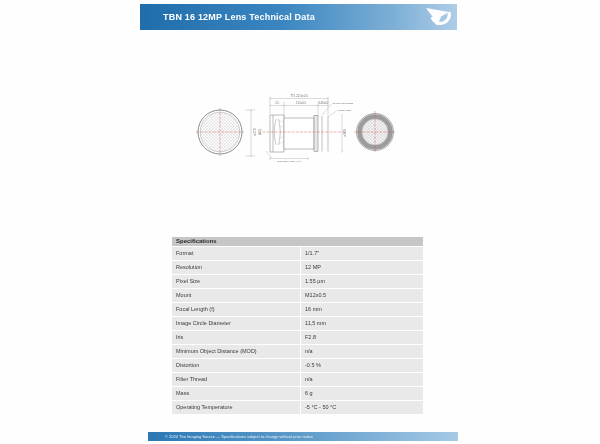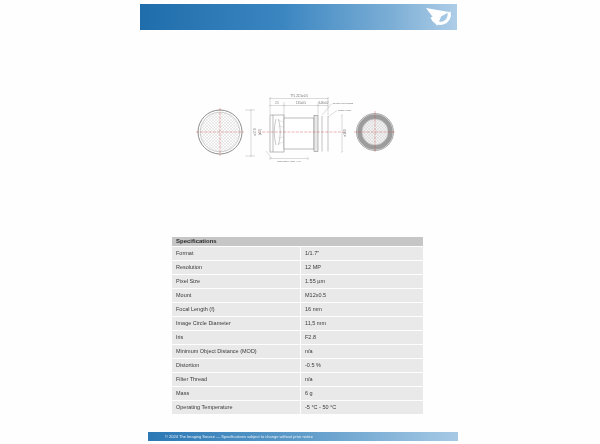--- a/index.html
+++ b/index.html
@@ -32,20 +32,21 @@
     background:linear-gradient(90deg,#2b78b5 0%,#5f9cca 50%,#a6c9e5 100%);}
   .footer-text{position:absolute;left:17px;top:0;line-height:9px;color:#e8f1f8;
     font-size:4px;white-space:nowrap;}
 </style>
 </head>
 <body>
 
 <div class="page">
 
   <div class="header-bar">
+    <span class="header-title">TBN 16 12MP Lens Technical Data</span>
     <svg class="logo" width="34" height="24" viewBox="0 0 34 24">
       <path d="M29,7 A8.5,8.5 0 1 1 12,12" fill="none" stroke="#ffffff" stroke-width="3.2"></path>
       <path d="M6,3 L29,7 L15,15 Z" fill="#ffffff"></path>
       <path d="M13,13 L17,21 L21,12 Z" fill="#ffffff"></path>
     </svg>
   </div>
 
   <svg class="drawing" width="205" height="100" viewBox="0 0 205 100">
     <defs>
       <pattern id="xh" width="3" height="3" patternUnits="userSpaceOnUse">

